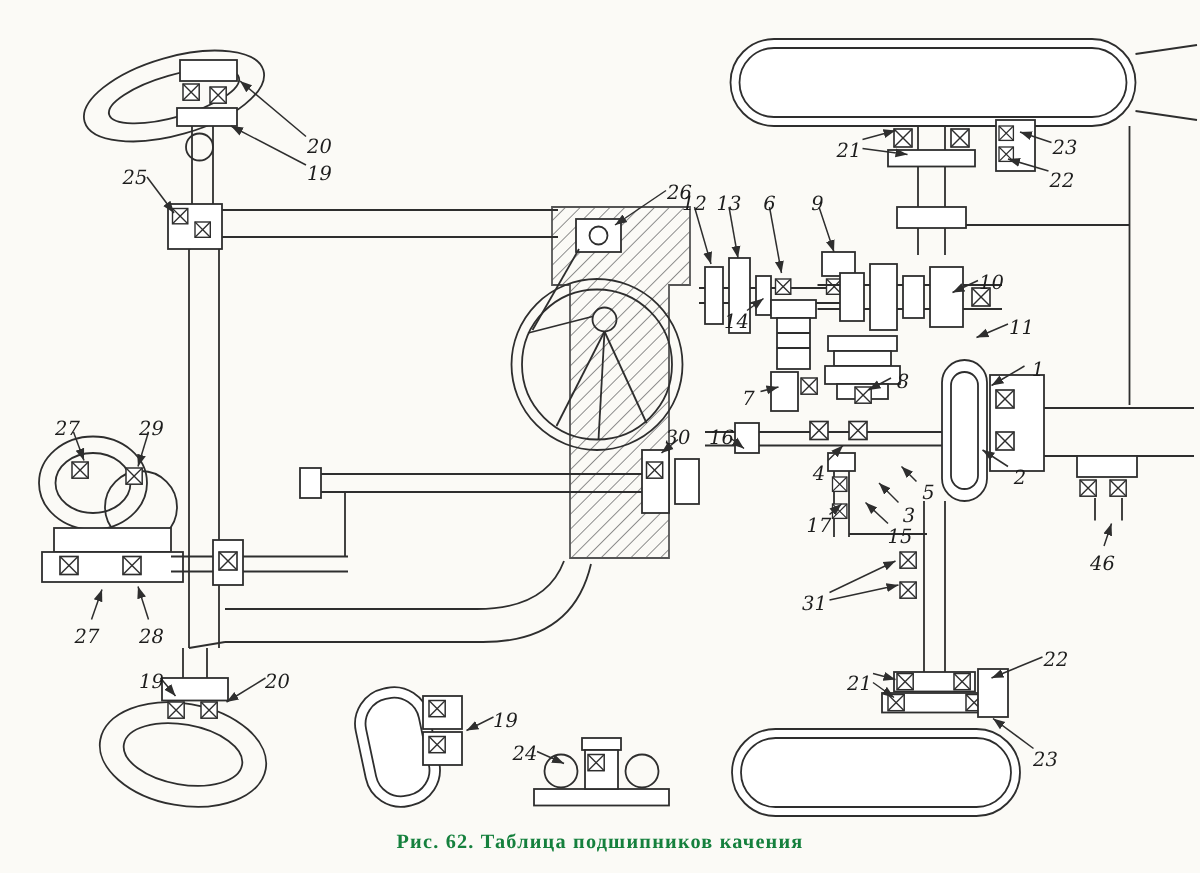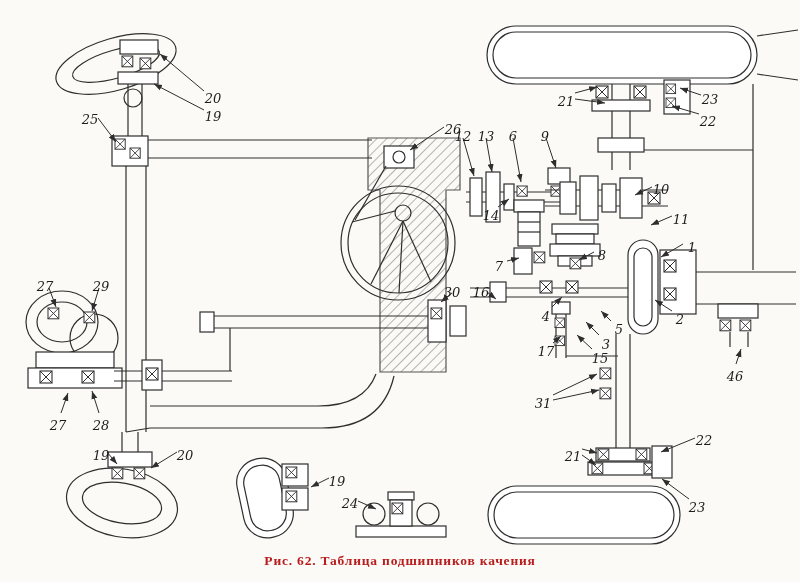--- a/index.html
+++ b/index.html
@@ -7,21 +7,21 @@
         font-family:"DejaVu Serif",serif;}
   .diagram-svg{position:absolute;left:0;top:0;}
   .watermark{position:absolute;left:48px;top:220px;width:704px;text-align:center;
         font-family:"DejaVu Serif",serif;font-weight:bold;font-size:94px;line-height:1.1;
         color:#979790;opacity:.52;letter-spacing:5px;user-select:none;pointer-events:none;}
   .labels{position:absolute;left:0;top:6px;width:800px;height:582px;pointer-events:none;}
   .part-label{position:absolute;transform:translate(-50%,-55%);
         font:italic 13px "DejaVu Serif",serif;color:#1d1d1d;}
   .caption{position:absolute;left:0;width:800px;top:553px;text-align:center;
         font-family:"Liberation Serif",serif;font-weight:bold;font-size:13.5px;
-        color:#b91c1c;letter-spacing:.8px;}
+        color:#15803d;letter-spacing:.8px;}
 </style>
 </head>
 <body>
 
 <div class="page">
 
   <svg class="diagram-svg" width="800" height="582" viewBox="0 0 800 582">
     <defs>
       <pattern id="hatch" patternUnits="userSpaceOnUse" width="7" height="7" patternTransform="rotate(45)">
         <line x1="0" y1="0" x2="0" y2="7" stroke="#777" stroke-width="1.1"></line>

